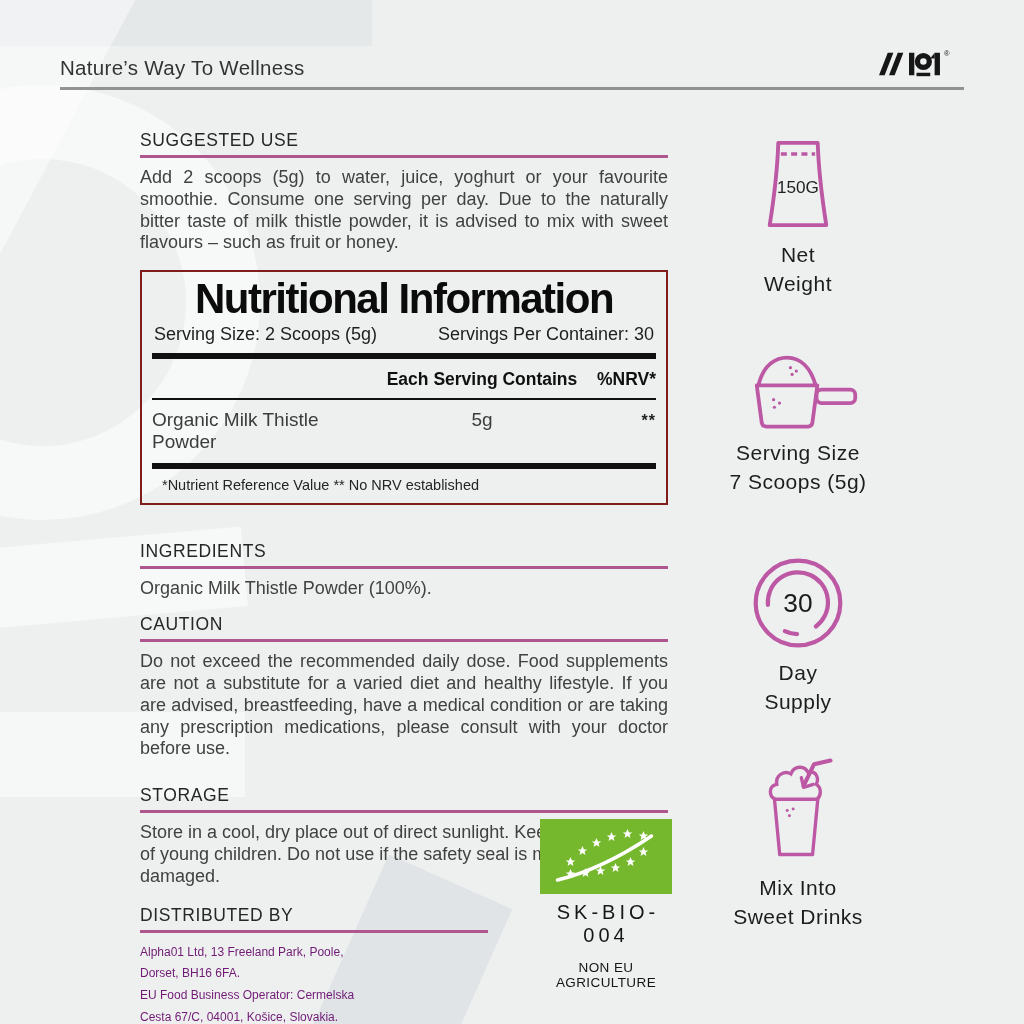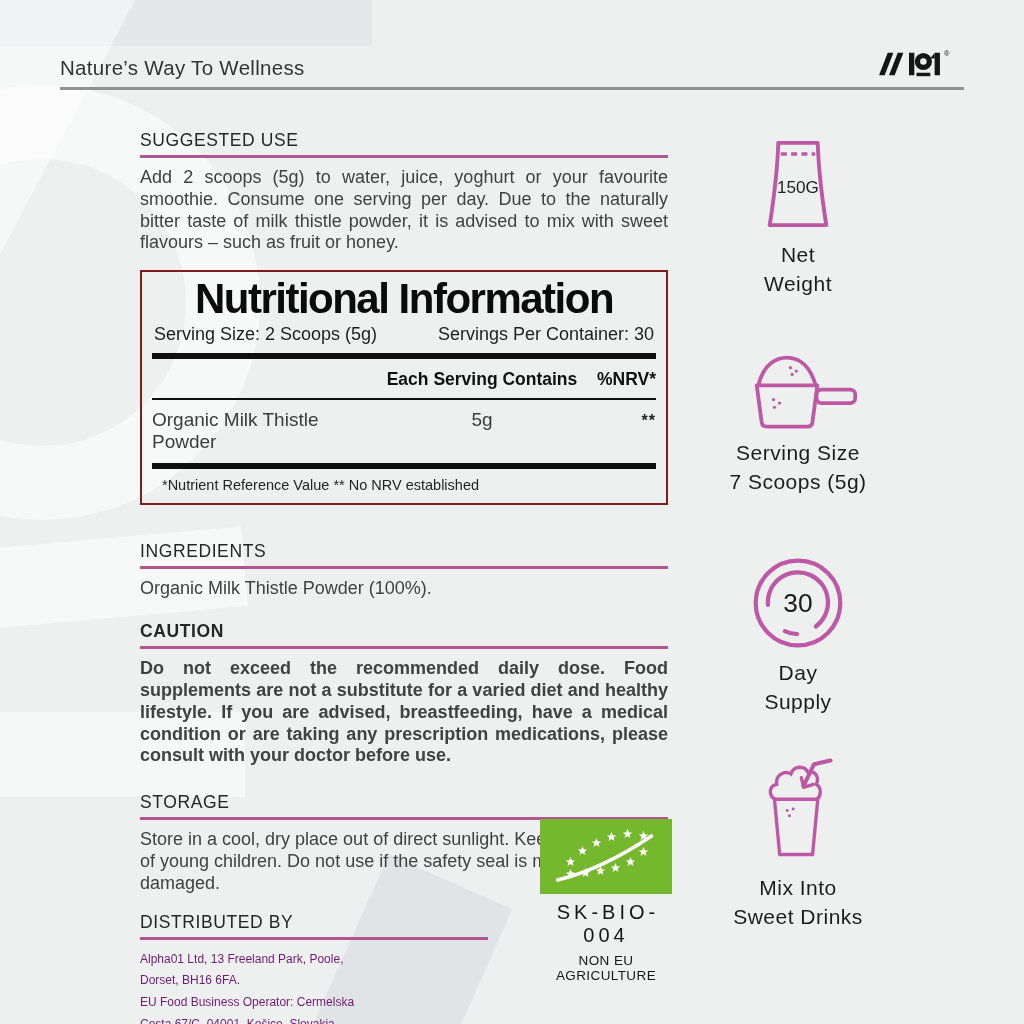--- a/index.html
+++ b/index.html
@@ -36,31 +36,31 @@
   .bar-thick { height:6px; background:#101010; }
   .bar-thin { height:2px; background:#101010; }
   .n-grid { display:grid; grid-template-columns:1fr 200px 74px; align-items:baseline; }
   .n-headrow { font-weight:bold; font-size:17.5px; color:#101010; padding:10px 0 8px; }
   .tc { text-align:center; } .tr { text-align:right; }
   .n-row { font-size:19px; color:#3c3c3c; padding:9px 0 10px; }
   .n-row .nrv { font-weight:bold; font-size:16px; letter-spacing:1px; color:#222; }
   .n-foot { font-size:14.5px; color:#242424; padding:8px 0 10px 10px; }
 
   #sec-ingredients { margin-top:36px; }
-  #sec-caution { margin-top:21px;font-weight:bold; }
+  #sec-caution { margin-top:14px; }
   #sec-storage { margin-top:25px; }
   #sec-distributed { margin-top:17px; }
   .addr { margin-top:9px; width:360px; }
   .addr-line { font-size:12px; line-height:21.8px; color:#701a75; }
 
   
   .eu { position:absolute; left:540px; top:819px; width:132px; text-align:center; }
   .eu-box { width:132px; height:75px; background:#76b82d; }
   .eu-code { margin-top:7px; font-size:20px; letter-spacing:4px; color:#161616; text-indent:4px; }
-  .eu-origin { margin-top:6px; font-size:13.5px; letter-spacing:0.4px; color:#161616; }
+  .eu-origin { margin-top:13px; font-size:13.5px; letter-spacing:0.4px; color:#161616; }
 
   
   .feature { position:absolute; left:703px; width:190px; text-align:center; }
   #f1 { top:136px; } #f2 { top:350px; } #f3 { top:556px; } #f4 { top:753px; }
   .f-label { margin-top:9px; font-size:21px; line-height:28.5px; color:#1d1d1d; letter-spacing:0.5px; }
   .icon-wrap { display:flex; justify-content:center; }
 </style>
 </head>
 <body>
 

